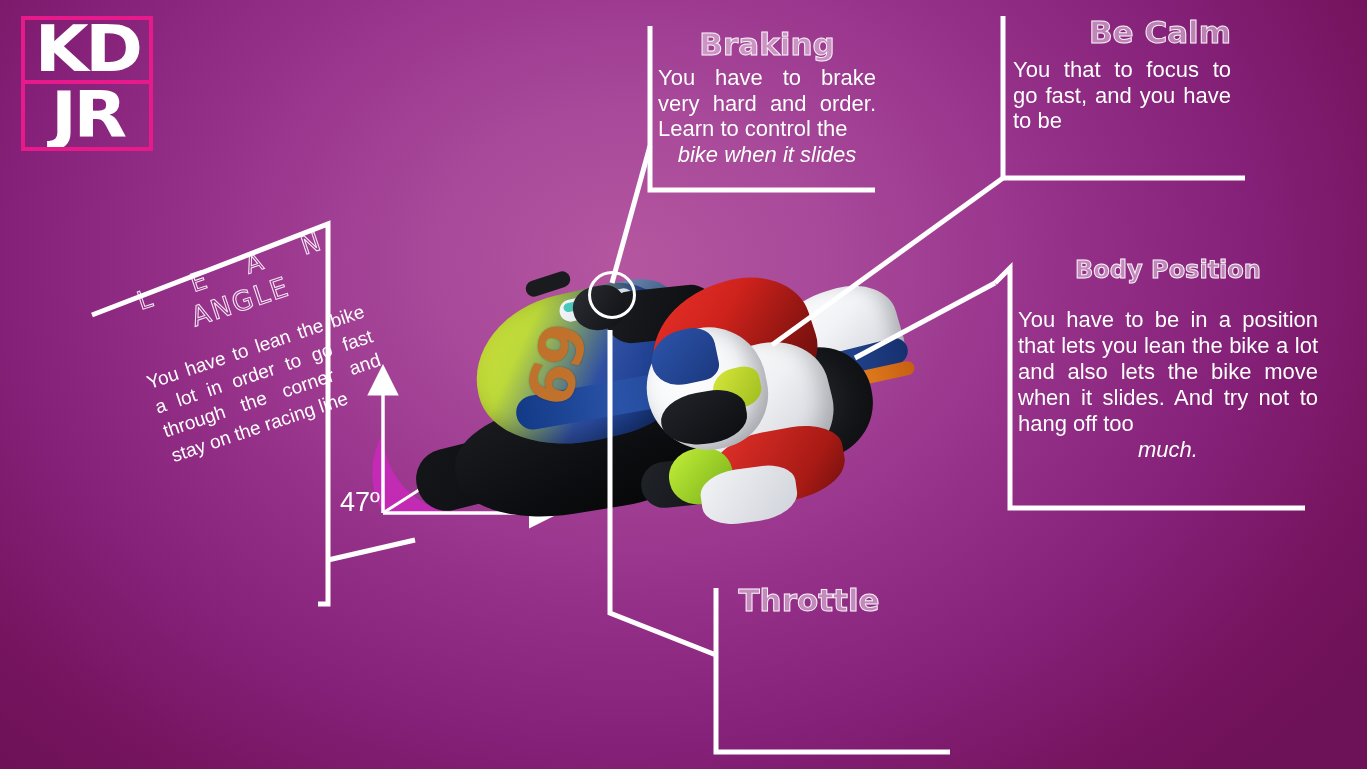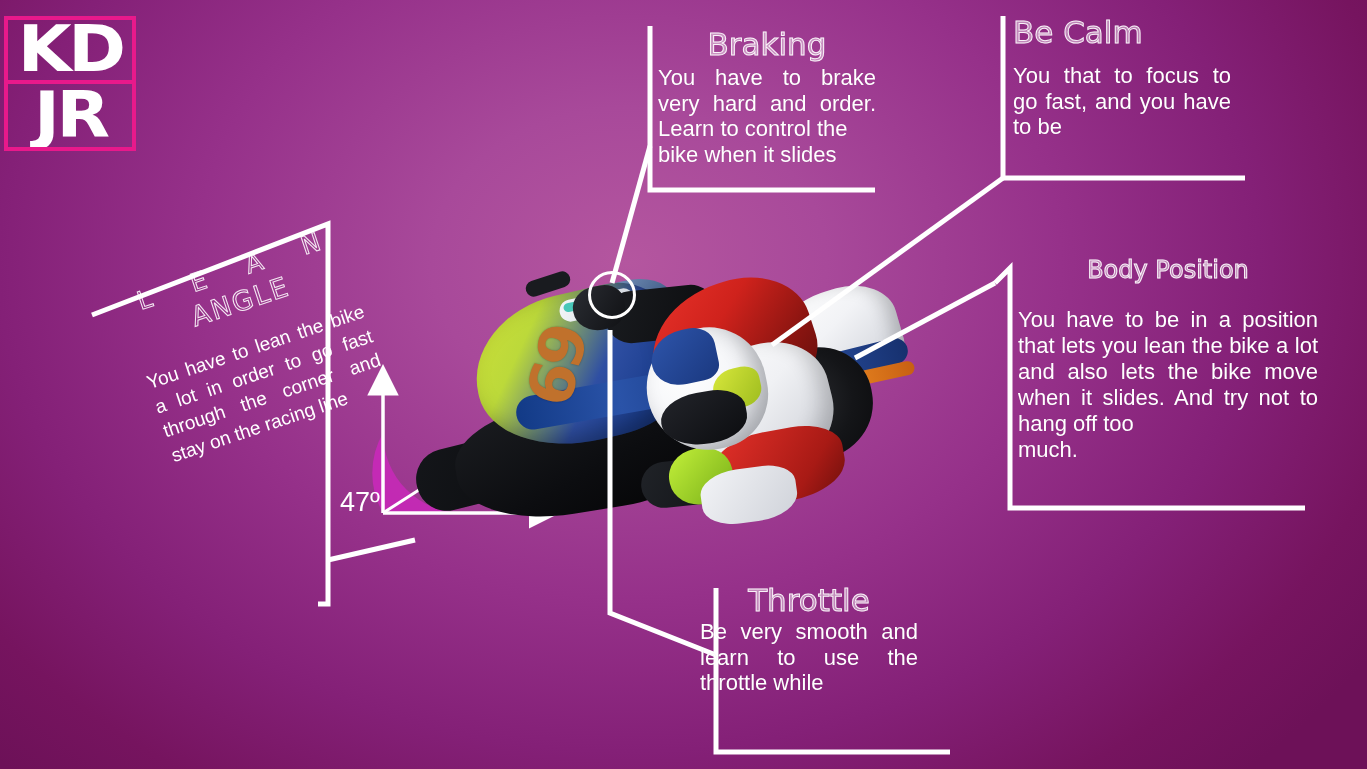--- a/index.html
+++ b/index.html
@@ -14,21 +14,21 @@
         #b4569f 0%,
         #a8499a 22%,
         #96318a 48%,
         #842077 70%,
         #76145f 88%,
         #6d1158 100%);
   }
 
   
   #logo{
-    position:absolute;left:4px;top:16px;width:132px;height:135px;
+    position:absolute;left:21px;top:16px;width:132px;height:135px;
     border:4px solid #e8198b;box-sizing:border-box;
   }
   #logo .logo-row{
     height:50%;box-sizing:border-box;
     display:flex;align-items:center;justify-content:center;
     overflow:hidden;position:relative;
   }
   #logo .logo-row.top{border-bottom:4px solid #e8198b;}
   #logo .logo-txt{
     color:#fff;font-weight:bold;
@@ -181,37 +181,37 @@
     left:108px;top:36px;width:58px;height:9px;
     background:#2bbfae;border-radius:5px;transform:rotate(-12deg);
     opacity:.85;
   }
 
   
   .callout{position:absolute;}
   .callout h2{
     margin:0;
     font-family:"DejaVu Sans",sans-serif;
-    font-weight:normal;font-size:31px;line-height:1.05;
+    font-weight:bold;font-size:31px;line-height:1.05;
     color:transparent;
     -webkit-text-stroke:1px rgba(255,255,255,.92);
     text-shadow:0 0 1px rgba(255,255,255,.45);
   }
   .callout p{
     margin:0;color:#fff;
     font-size:22px;line-height:1.18;
     text-align:justify;
     text-shadow:0 0 1px rgba(0,0,0,.12);
   }
-  .callout p.last-center{text-align:left;}
+  .callout p.last-center{text-align:center;font-style:italic;}
 
   #braking{left:658px;top:28px;width:218px;}
   #braking h2{text-align:center;margin-bottom:4px;}
   #becalm{left:1013px;top:16px;width:218px;}
-  #becalm h2{text-align:left;margin-bottom:14px;}
+  #becalm h2{text-align:right;margin-bottom:8px;}
   #bodypos{left:1018px;top:258px;width:300px;}
   #bodypos h2{text-align:center;margin-bottom:24px;font-size:24px;}
   #throttle{left:700px;top:584px;width:218px;}
   #throttle h2{text-align:center;margin-bottom:2px;}
 
   
   #lean{
     position:absolute;left:150px;top:250px;width:240px;height:280px;
     transform:rotate(-18.5deg);transform-origin:50% 50%;
   }
@@ -352,16 +352,15 @@
   </div>
 
   <div class="callout" id="bodypos">
     <h2>Body Position</h2>
     <p>You have to be in a position that lets you lean the bike a lot and also lets the bike move when it slides. And try not to hang off too</p>
     <p class="last-center">much.</p>
   </div>
 
   <div class="callout" id="throttle">
     <h2>Throttle</h2>
-    <p>Be very smooth and learn to use the throttle while</p>
   </div>
 
 </div>
 
 </body></html>

